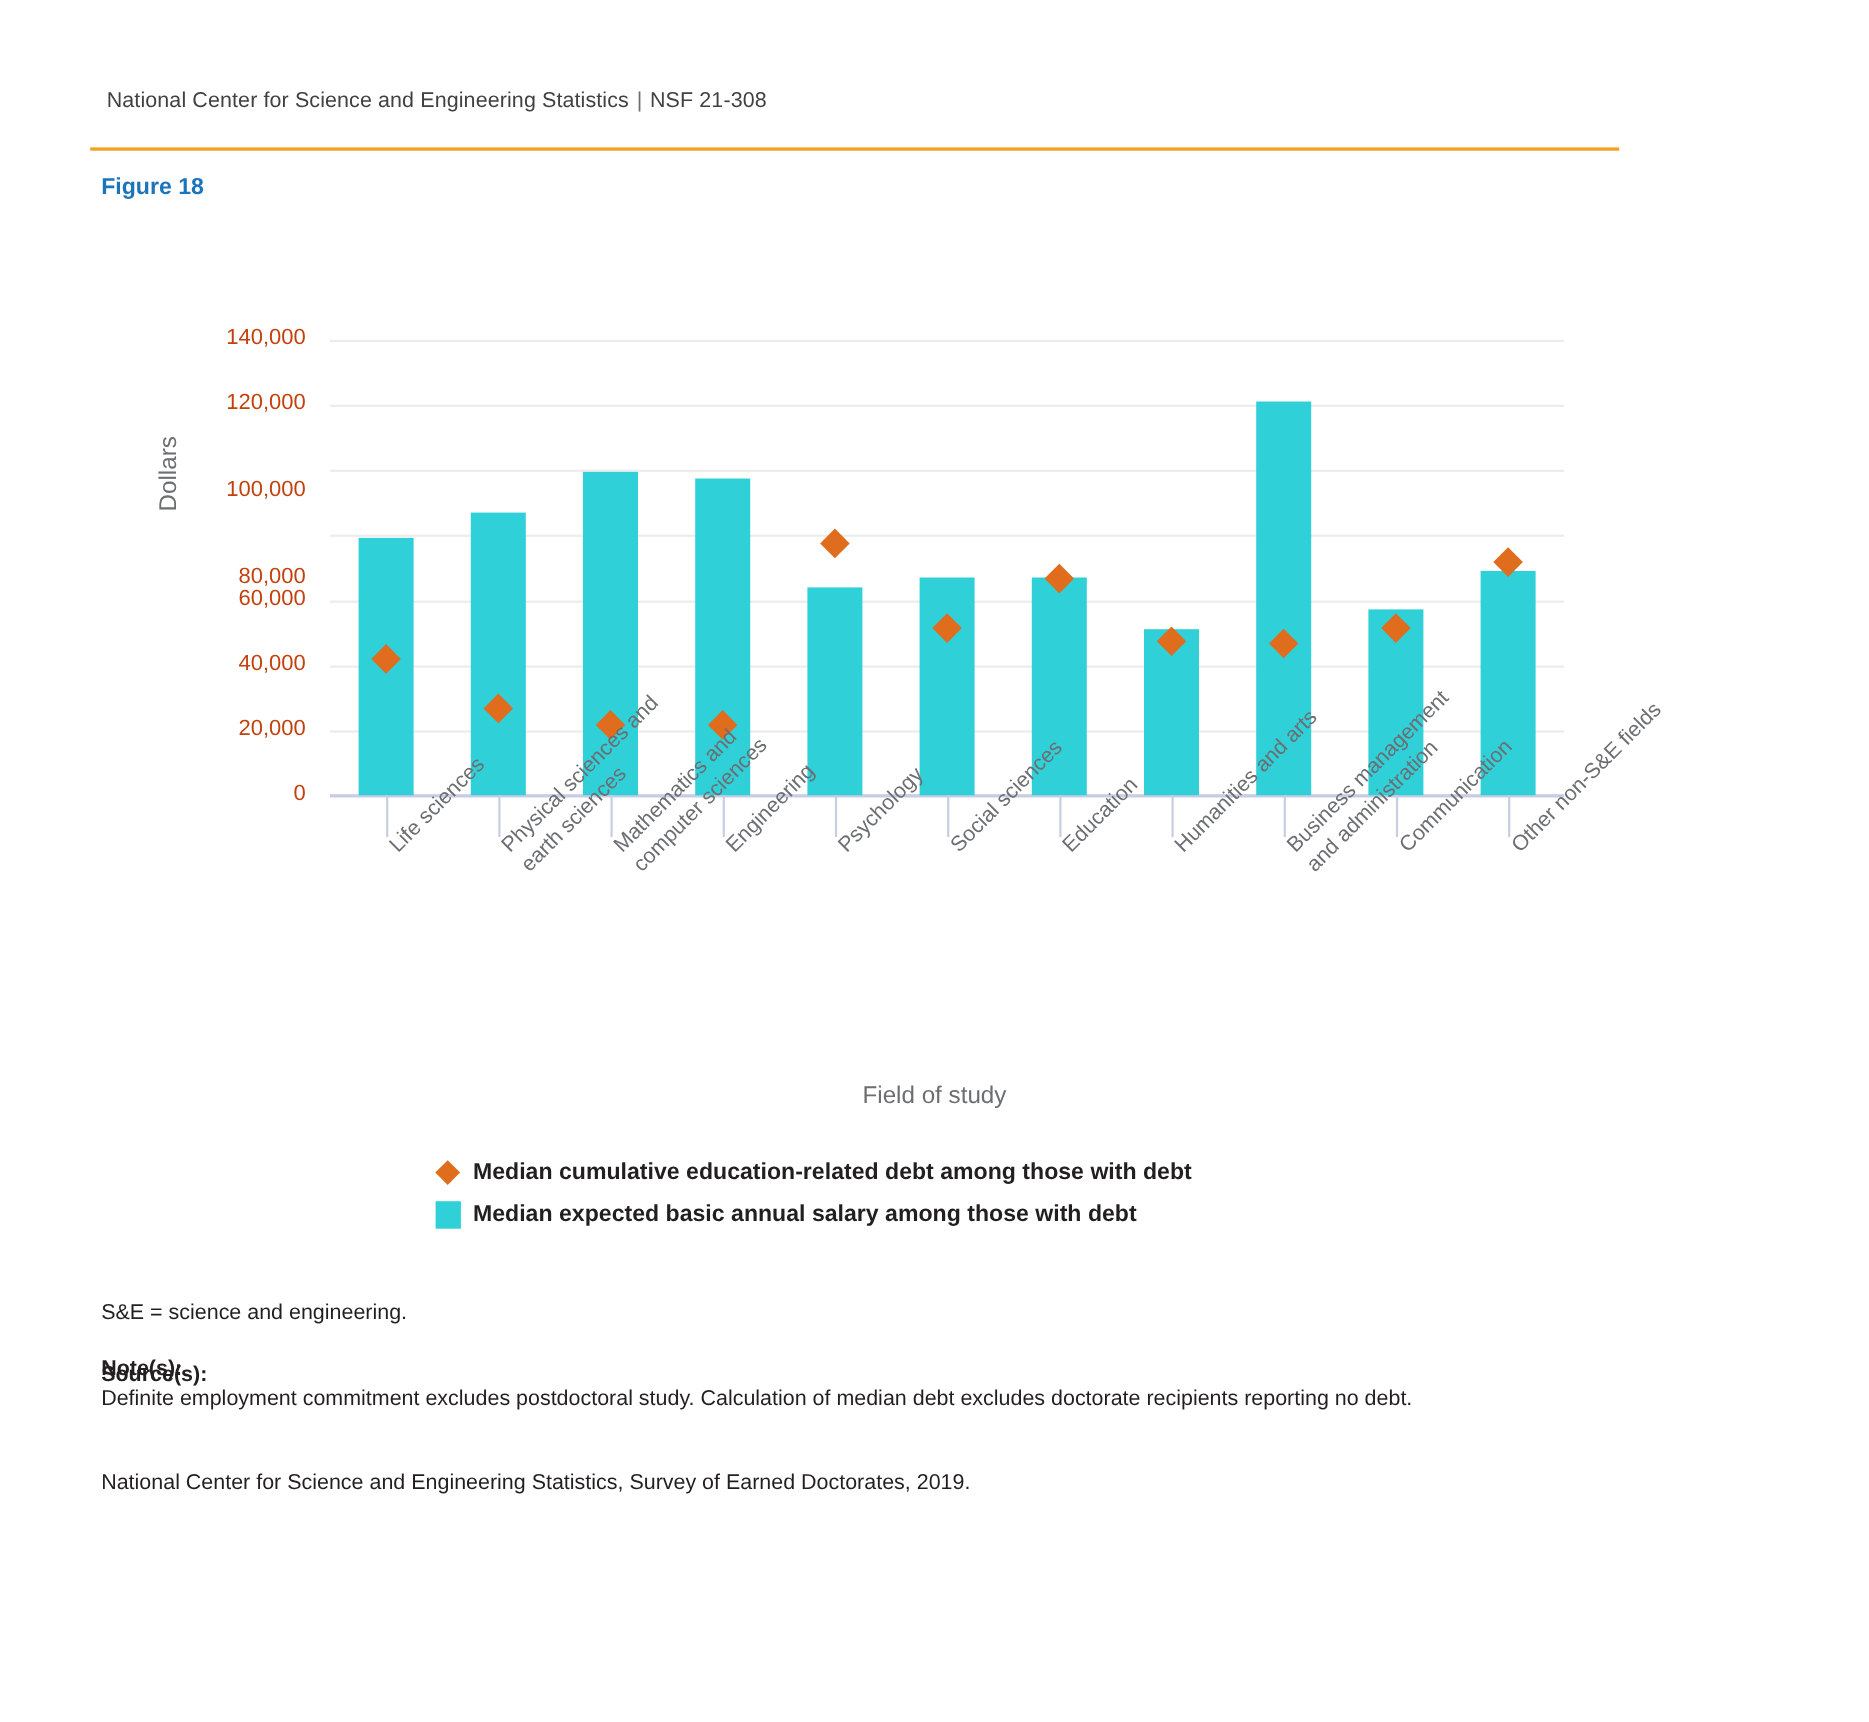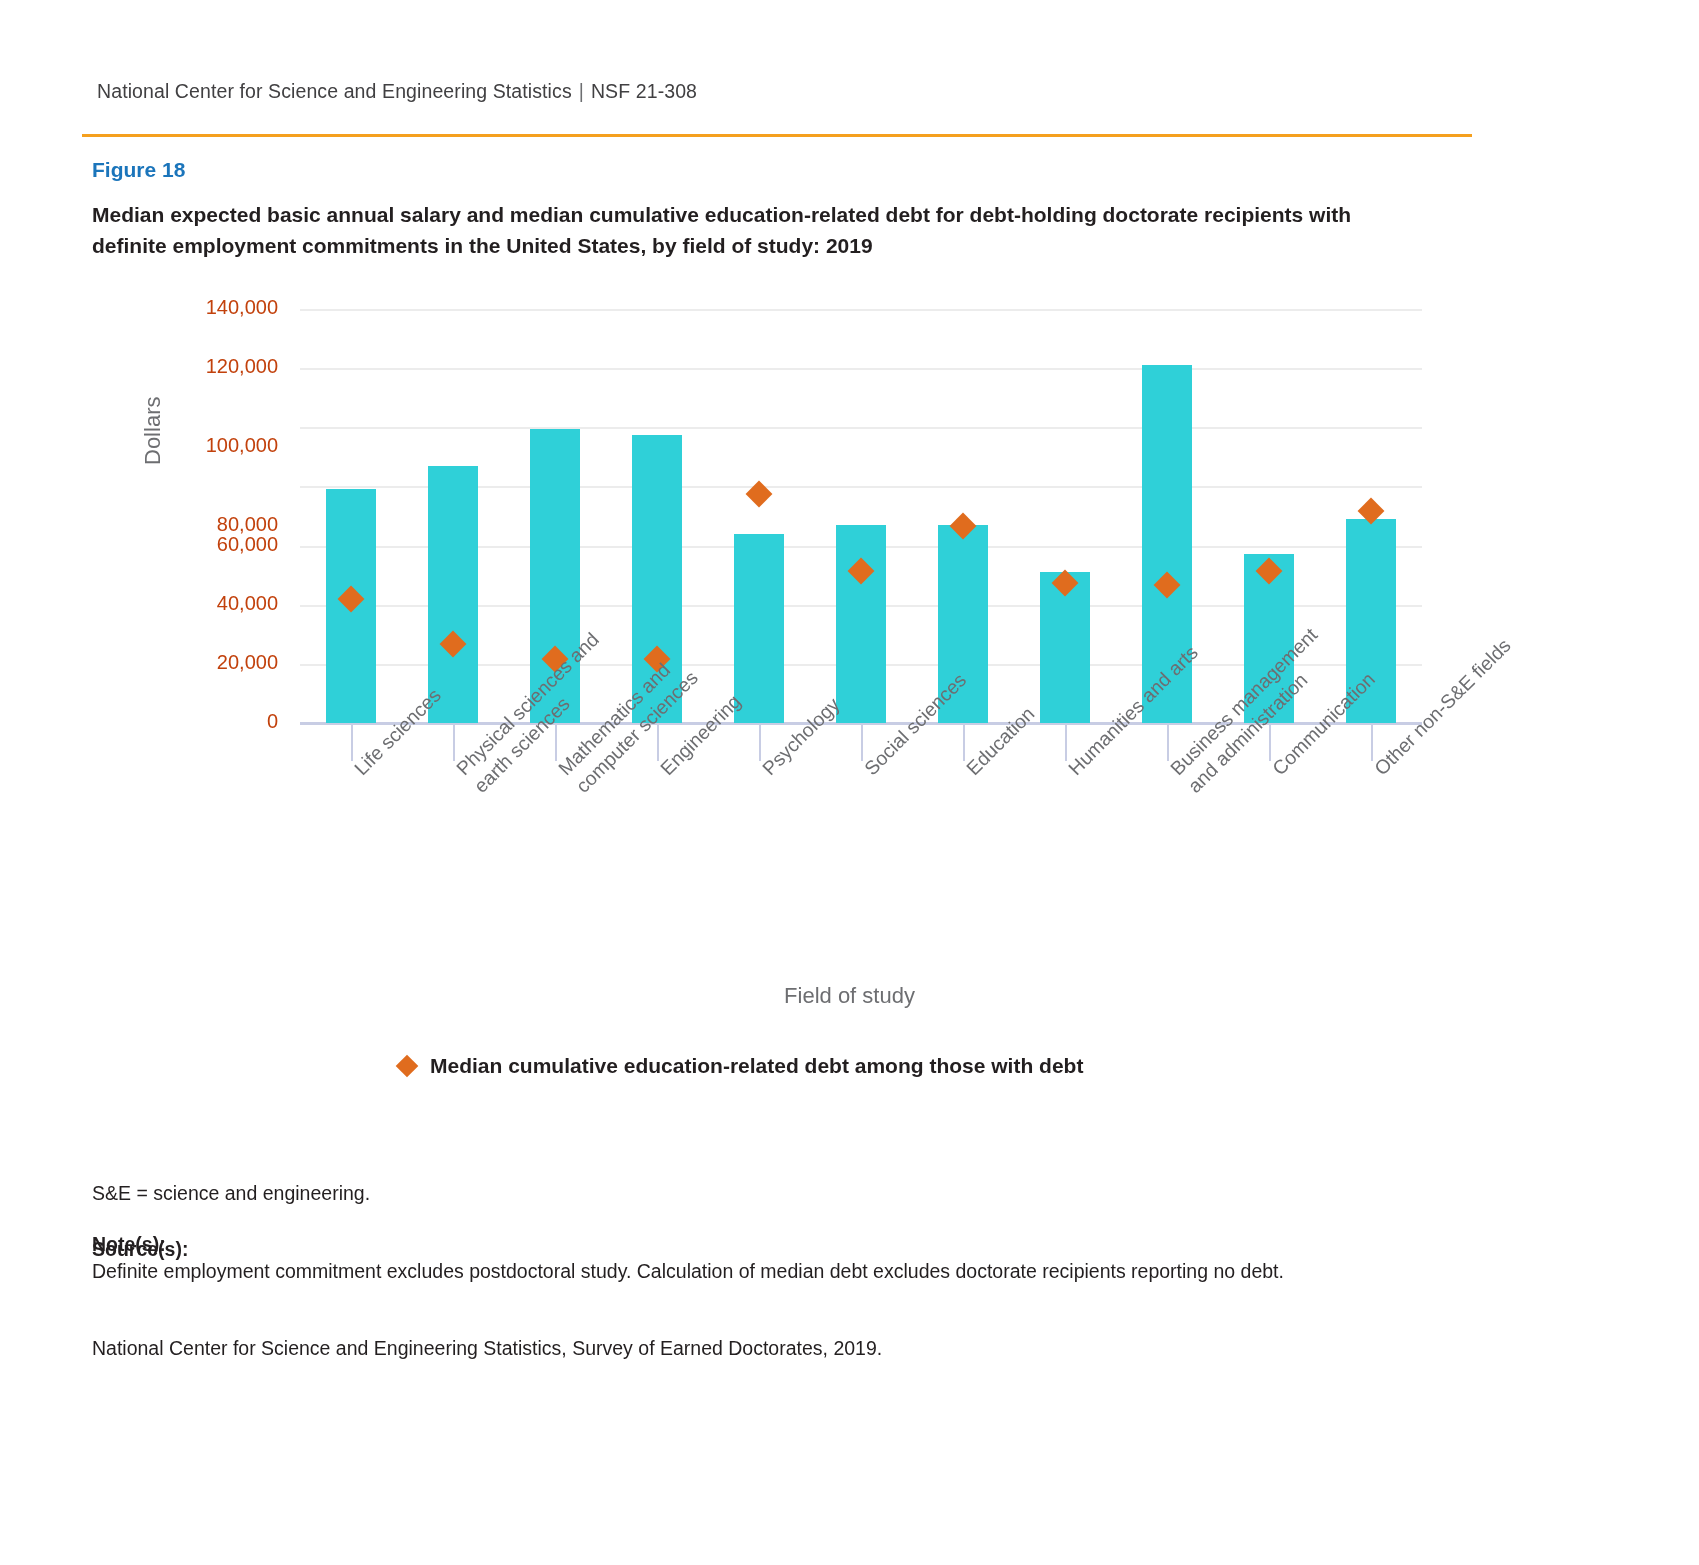--- a/index.html
+++ b/index.html
@@ -198,21 +198,20 @@
 
 <div class="page">
 
   <div class="ncses-header">
     <span>National Center for Science and Engineering Statistics</span><span class="sep">|</span><span>NSF 21-308</span>
   </div>
 
   <div class="rule"></div>
 
   <div class="fig-num">Figure 18</div>
-  <div class="fig-title">Median expected basic annual salary and median cumulative education-related debt for debt-holding doctorate recipients with definite employment commitments in the United States, by field of study: 2019</div>
 
   <div class="chart-area">
 
     <div class="ylabel">Dollars</div>
 
     <div id="ytick-labels">
         <div class="ytick-label" style="left: 160px; width: 118px; top: 296px;">140,000</div>
         <div class="ytick-label" style="left: 160px; width: 118px; top: 355.143px;">120,000</div>
         <div class="ytick-label" style="left: 160px; width: 118px; top: 414.286px; margin-top: 20px;">100,000</div>
         <div class="ytick-label" style="left: 160px; width: 118px; top: 473.429px; margin-top: 40px;">80,000</div>
@@ -316,20 +315,26 @@
     <div class="xaxis-title">Field of study</div>
   </div>
 
   <div class="legend">
     <div class="legend-row">
       <span class="legend-swatch-wrap">
           <span class="legend-diamond"></span>
         </span>
       <span class="legend-text">Median cumulative education-related debt among those with debt</span>
     </div>
+    <div class="legend-row">
+      <span class="legend-swatch-wrap">
+          <span class="legend-square"></span>
+        </span>
+      <span class="legend-text">Median expected basic annual salary among those with debt</span>
+    </div>
   </div>
 
   <div class="foot foot-abbrev">S&amp;E = science and engineering.</div>
   <div class="foot foot-note-h">Note(s):</div>
   <div class="foot foot-note-b">Definite employment commitment excludes postdoctoral study. Calculation of median debt excludes doctorate recipients reporting no debt.</div>
   <div class="foot foot-src-h">Source(s):</div>
   <div class="foot foot-src-b">National Center for Science and Engineering Statistics, Survey of Earned Doctorates, 2019.</div>
 
 </div>
 

